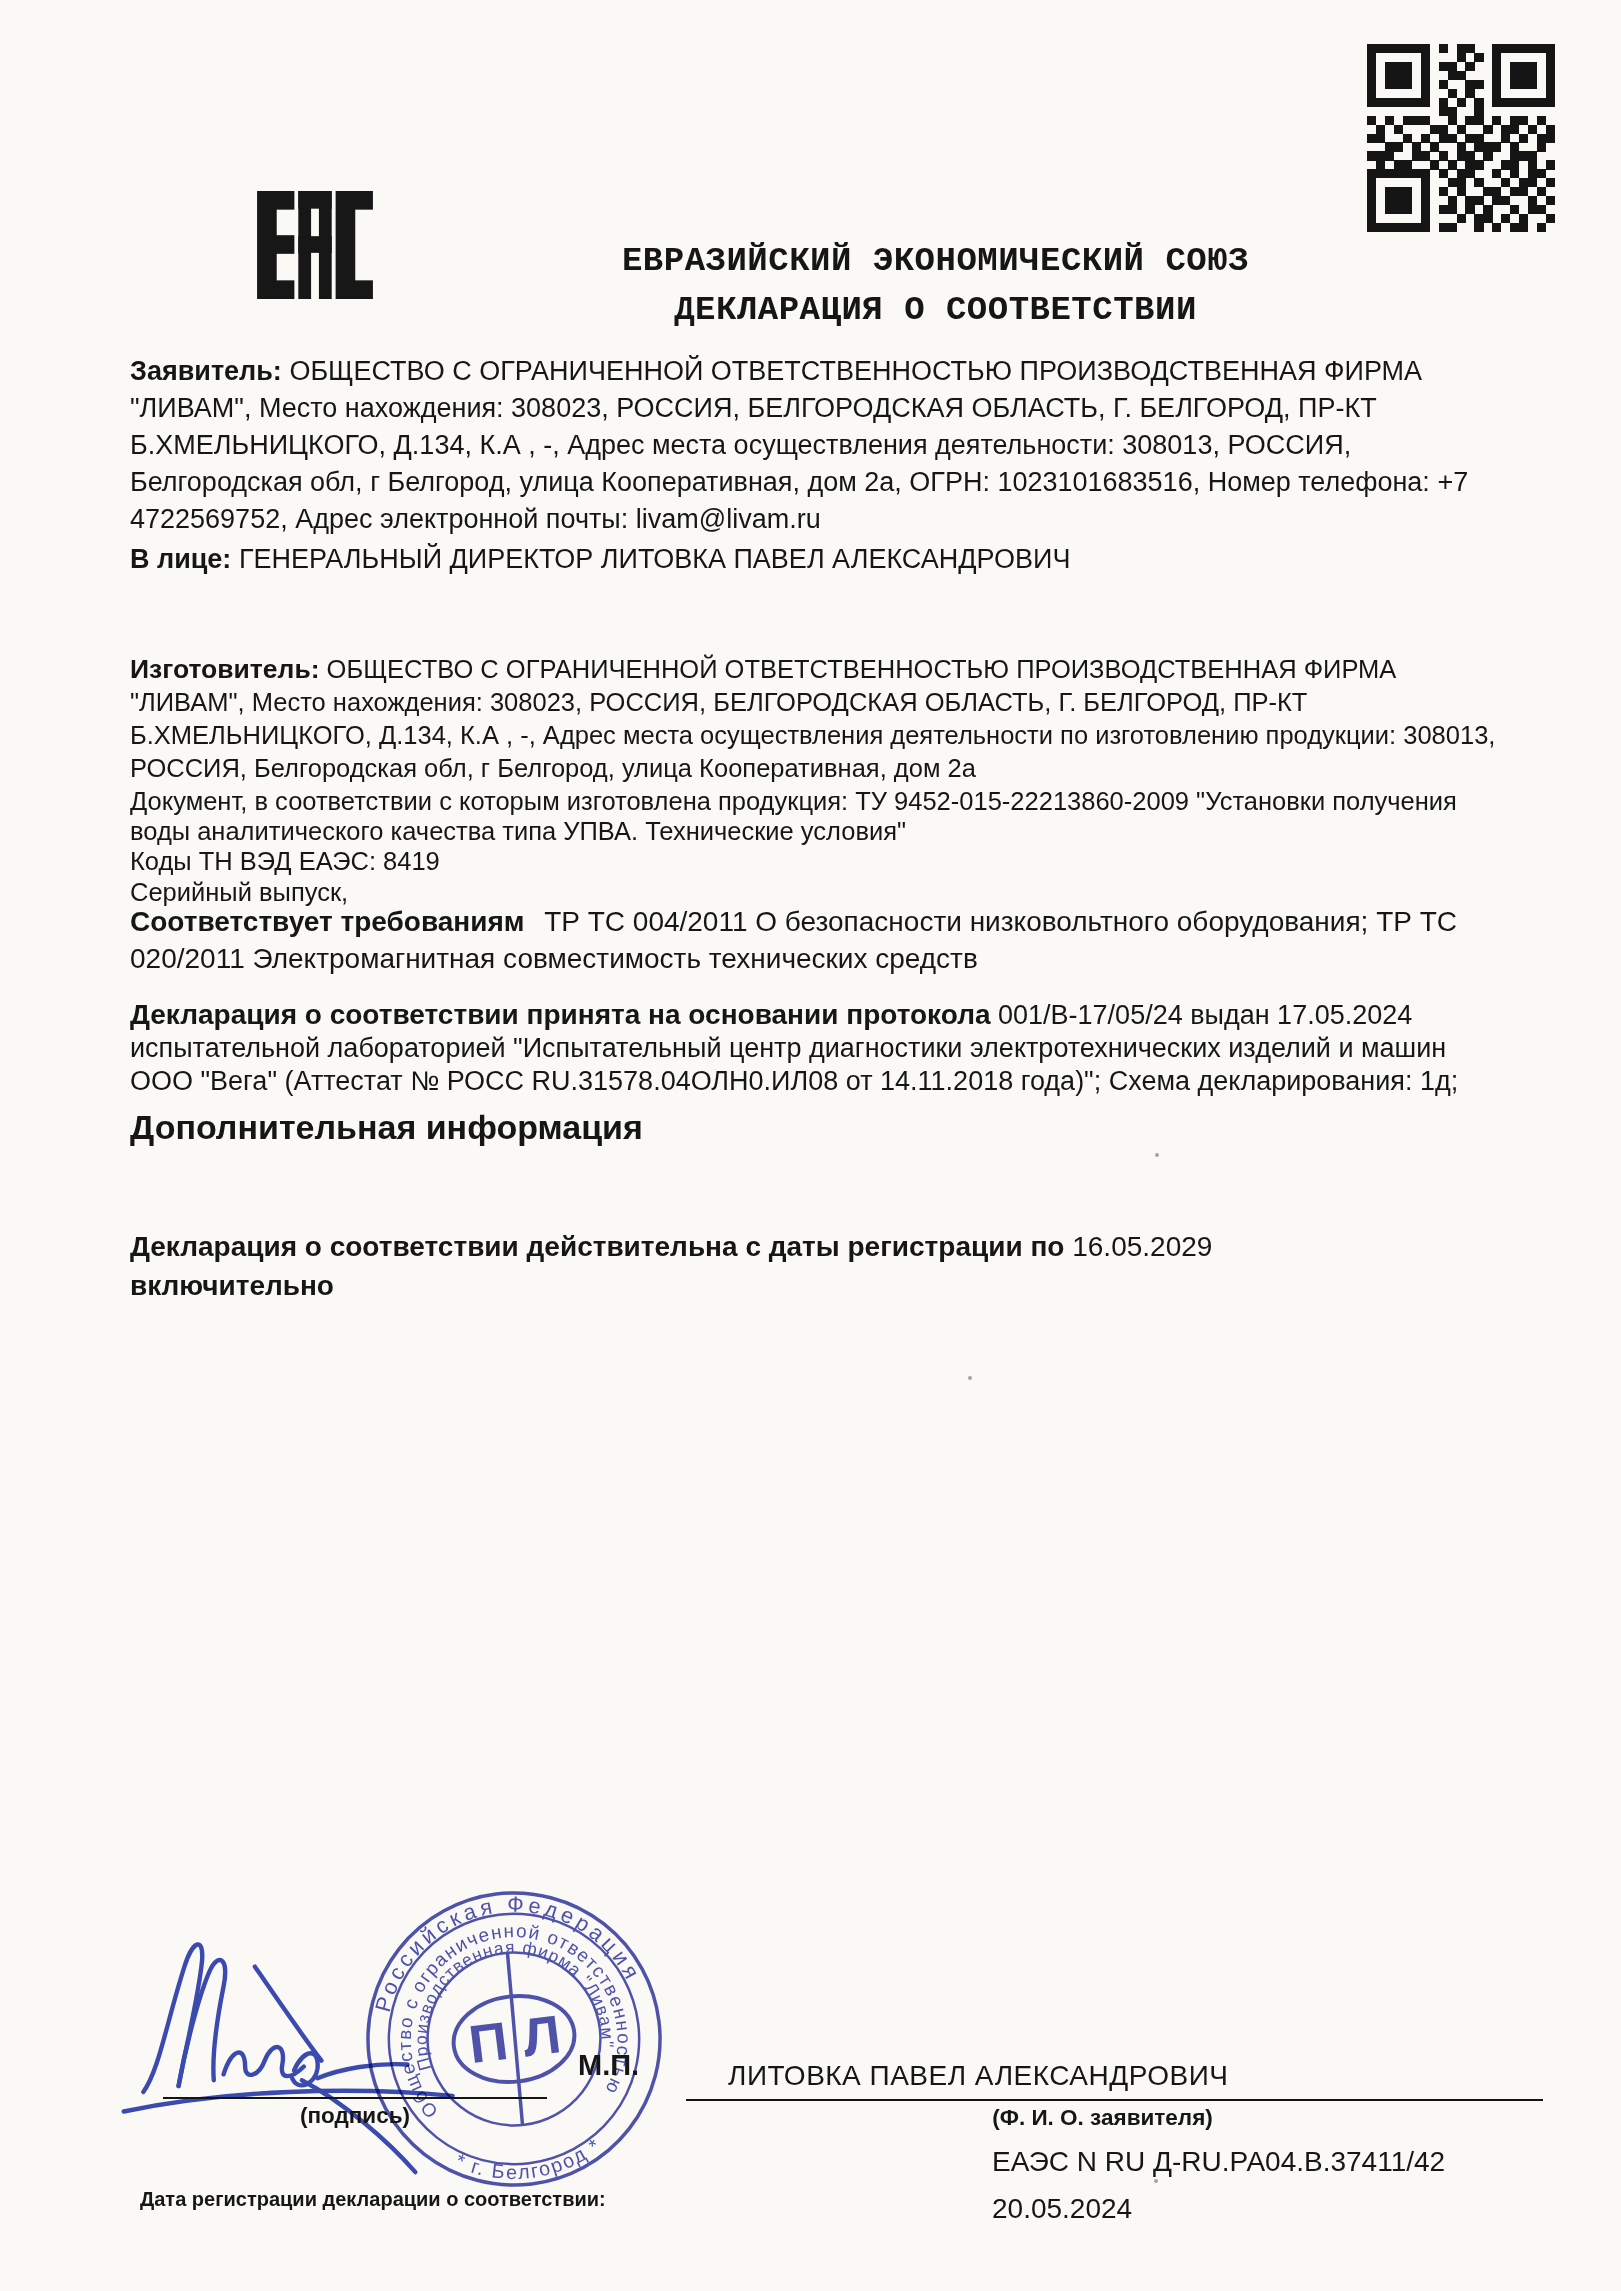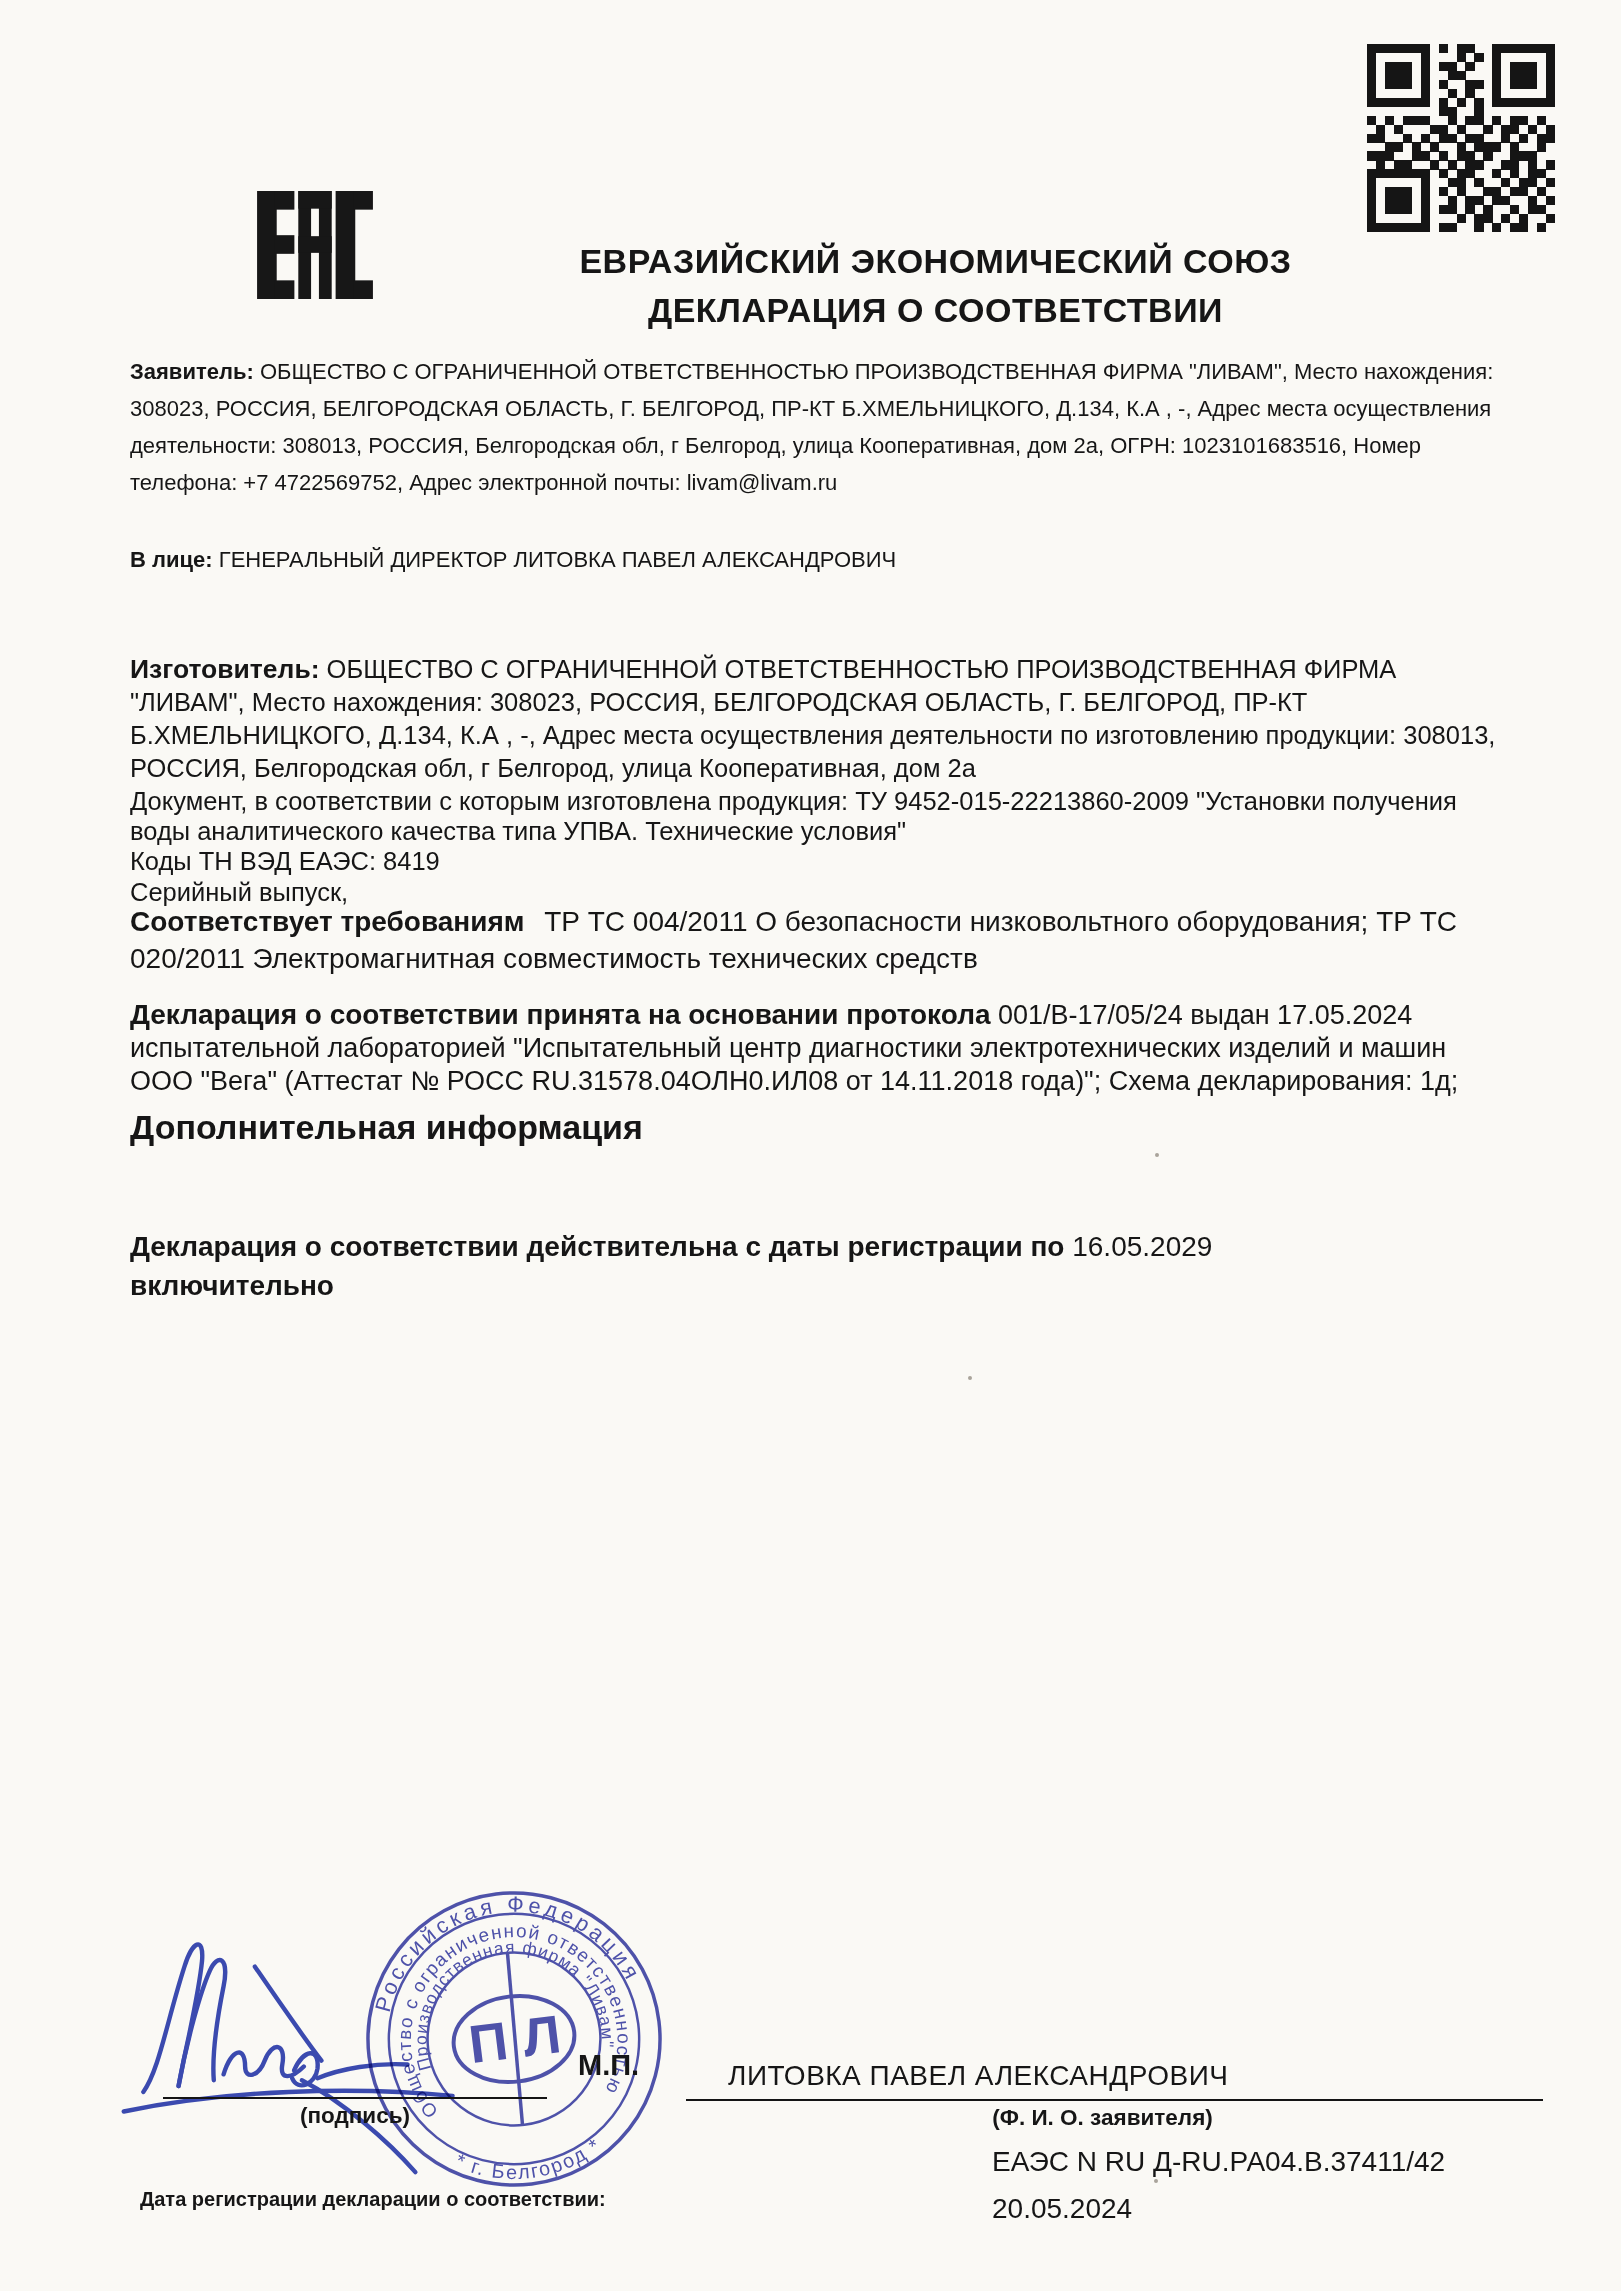--- a/index.html
+++ b/index.html
@@ -6,25 +6,25 @@
   .page{
     position:relative; width:1621px; height:2292px; margin:0 auto;
     background:#faf9f5; overflow:hidden;
     font-family:"Liberation Sans", sans-serif; color:#161616;
   }
   .abs{position:absolute;}
   .b{font-weight:bold;}
   
   .eac-logo{left:257px; top:191px; width:116px; height:108px;}
   .titles{left:372px; top:243px; width:1127px; text-align:center;}
-  .title-line{font-size:34px; font-weight:bold; letter-spacing:0.5px; line-height:37px;}
+  .title-line{font-size:34px; font-weight:bold; letter-spacing:0.5px; line-height:37px;font-family:Liberation Mono, monospace;}
   .title-line + .title-line{margin-top:11.8px;}
   .qr{left:1367px; top:44px; width:188px; height:188px; shape-rendering:crispEdges;}
   
-  .para{line-height:37px; font-size:22px;}
+  .para{line-height:37px; font-size:27px;}
   .applicant{left:130px; top:353px; width:1374px;}
   .person{left:130px; top:541px; width:1374px;}
   .declares{left:130px; top:586px; width:1376px; line-height:33px;}
   .declares .lead{font-size:28px;}
   .declares .txt{font-size:25.5px;}
   .gap30{padding-left:29px;}
   .gap20{padding-left:19.6px;}
   .manufacturer{left:130px; top:653px; width:1384px; font-size:25.5px; line-height:33px;}
   .docline{left:130px; top:786px; width:1384px; font-size:25.5px; line-height:30px;}
   .tnved{left:130px; top:847px; font-size:25.5px;}

